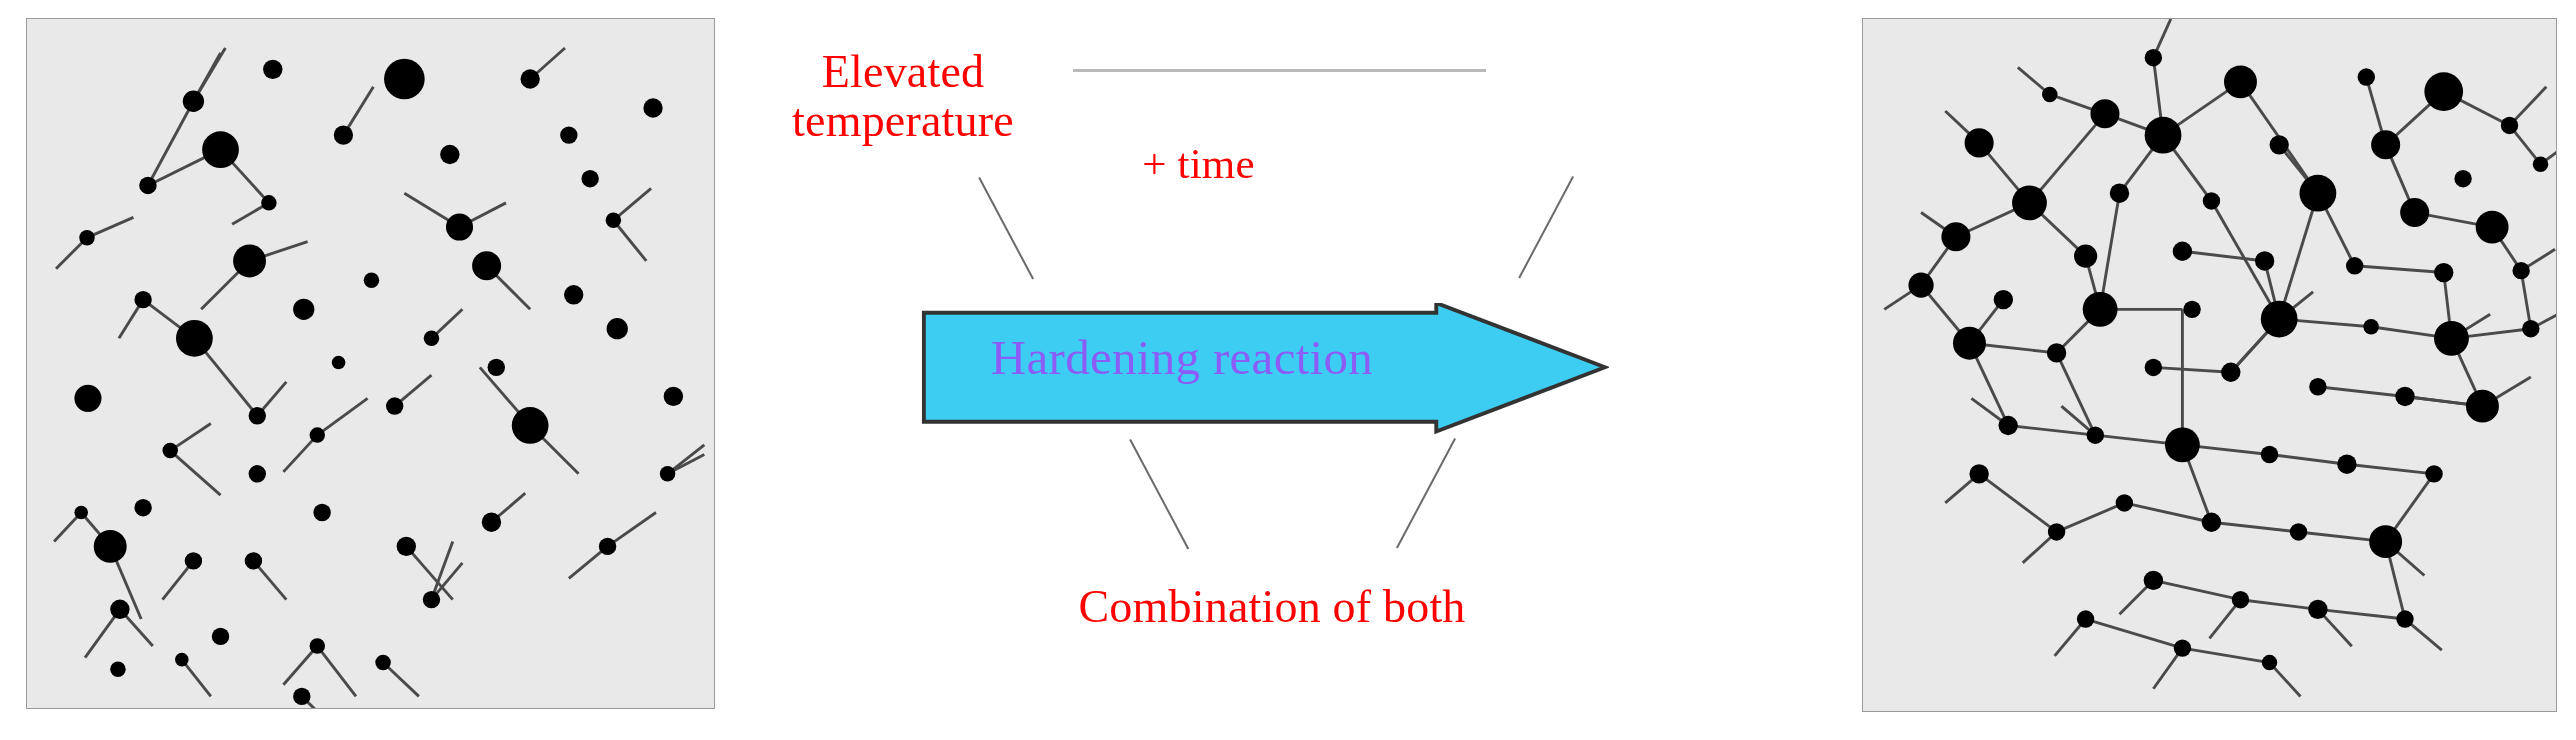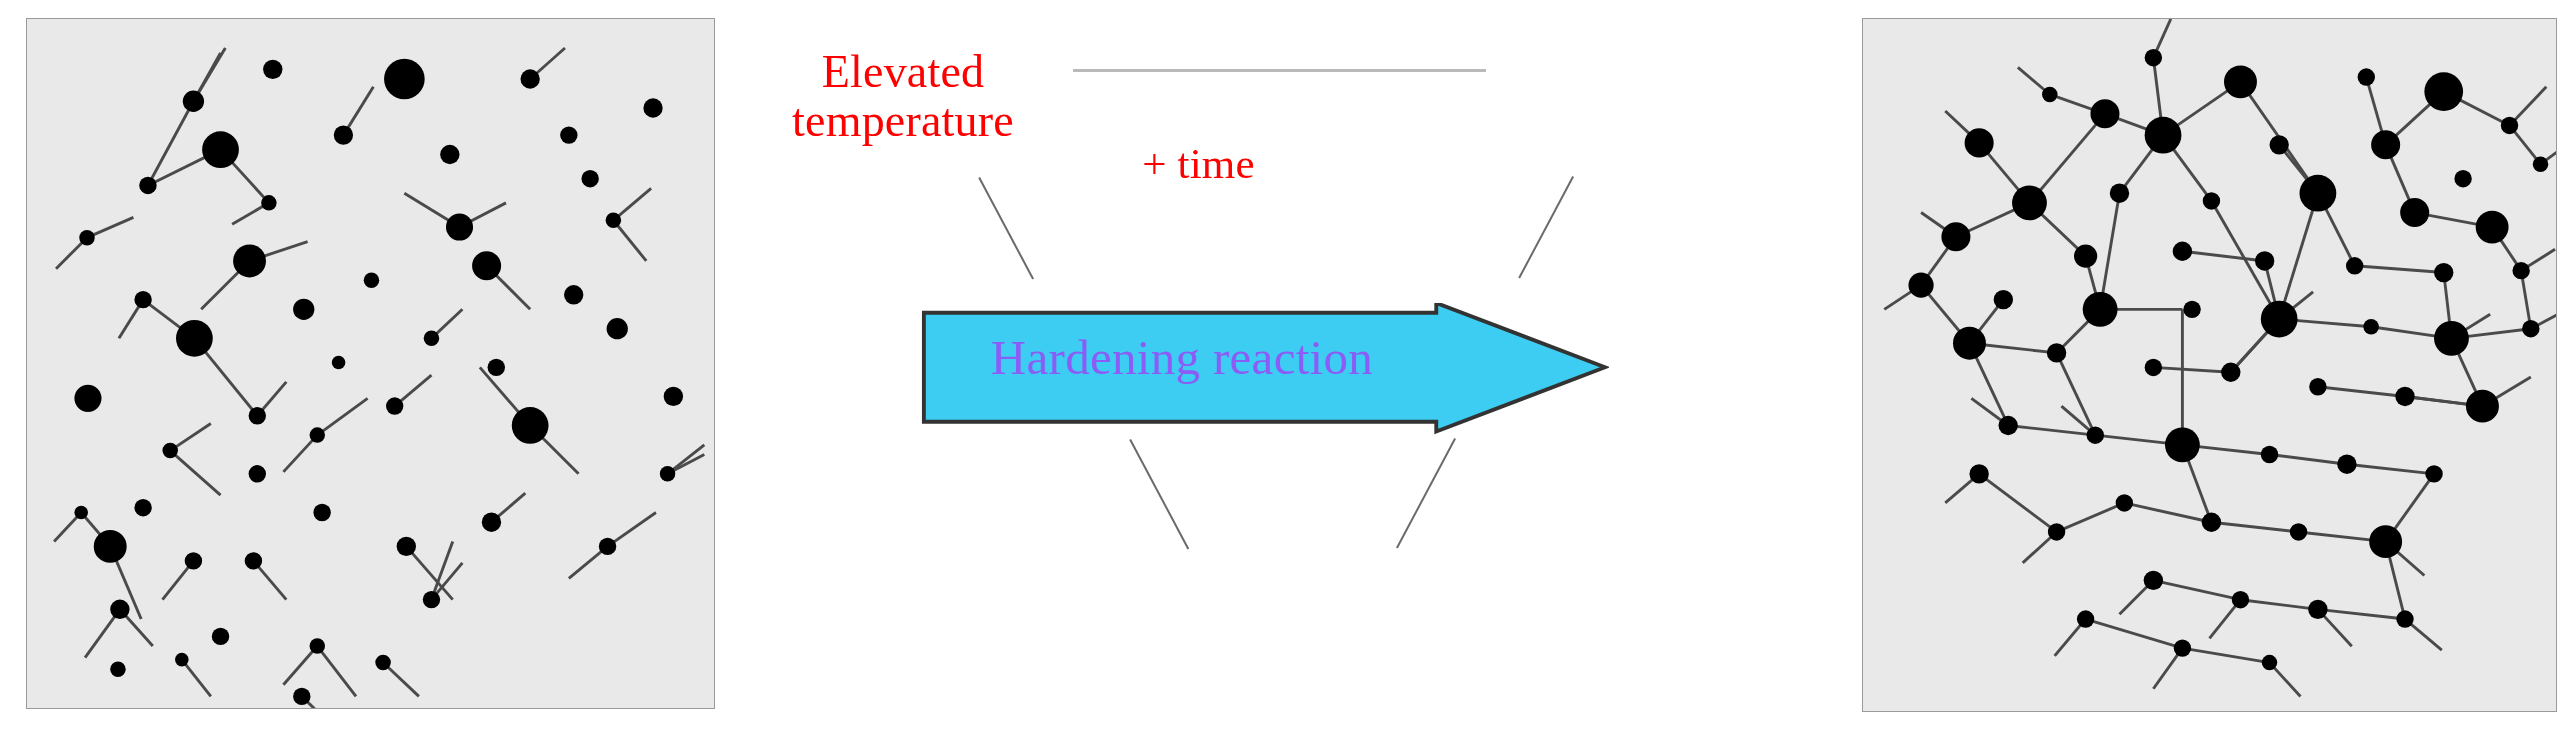--- a/index.html
+++ b/index.html
@@ -188,20 +188,21 @@
   <div class="tick" id="tick-bottom-right"></div>
 
   <div id="hardening-arrow">
     <svg viewBox="0 0 710 150" preserveAspectRatio="none">
       <polygon id="arrow-poly" points="4,10 532,10 532,0 706,66 532,132 532,122 4,122" fill="#3ecdf2" stroke="#333333" stroke-width="4" stroke-linejoin="miter"></polygon>
     </svg>
   </div>
 
   <div id="arrow-text">Hardening reaction</div>
 
+  <div id="label-combination" class="lbl">Combination of both</div>
 
   <div class="panel" id="panel-right">
     <svg viewBox="0 0 716 715" preserveAspectRatio="none">
       <g id="right-bonds" stroke="#4a4a4a" stroke-width="3" fill="none">
           <line x1="300" y1="40" x2="310" y2="120"></line>
           <line x1="390" y1="65" x2="310" y2="120"></line>
           <line x1="390" y1="65" x2="470" y2="180"></line>
           <line x1="193" y1="78" x2="250" y2="98"></line>
           <line x1="250" y1="98" x2="310" y2="120"></line>
           <line x1="250" y1="98" x2="172" y2="190"></line>

